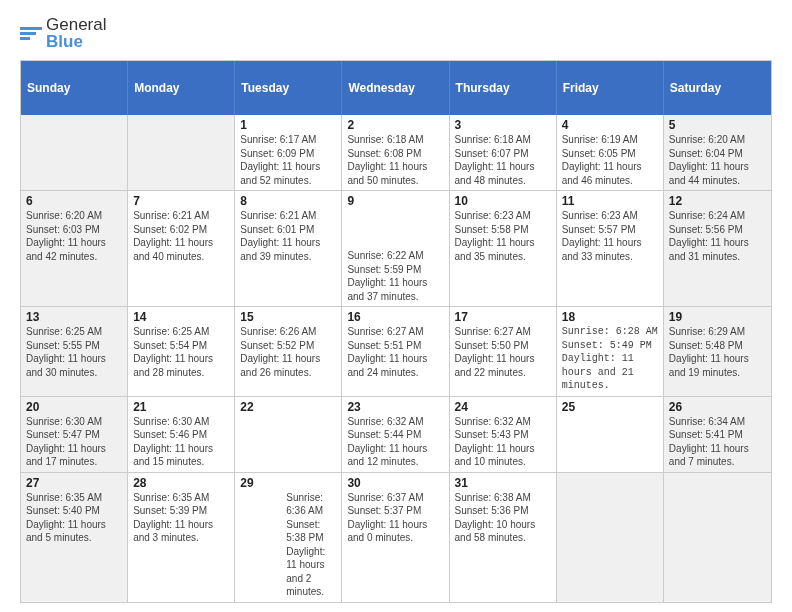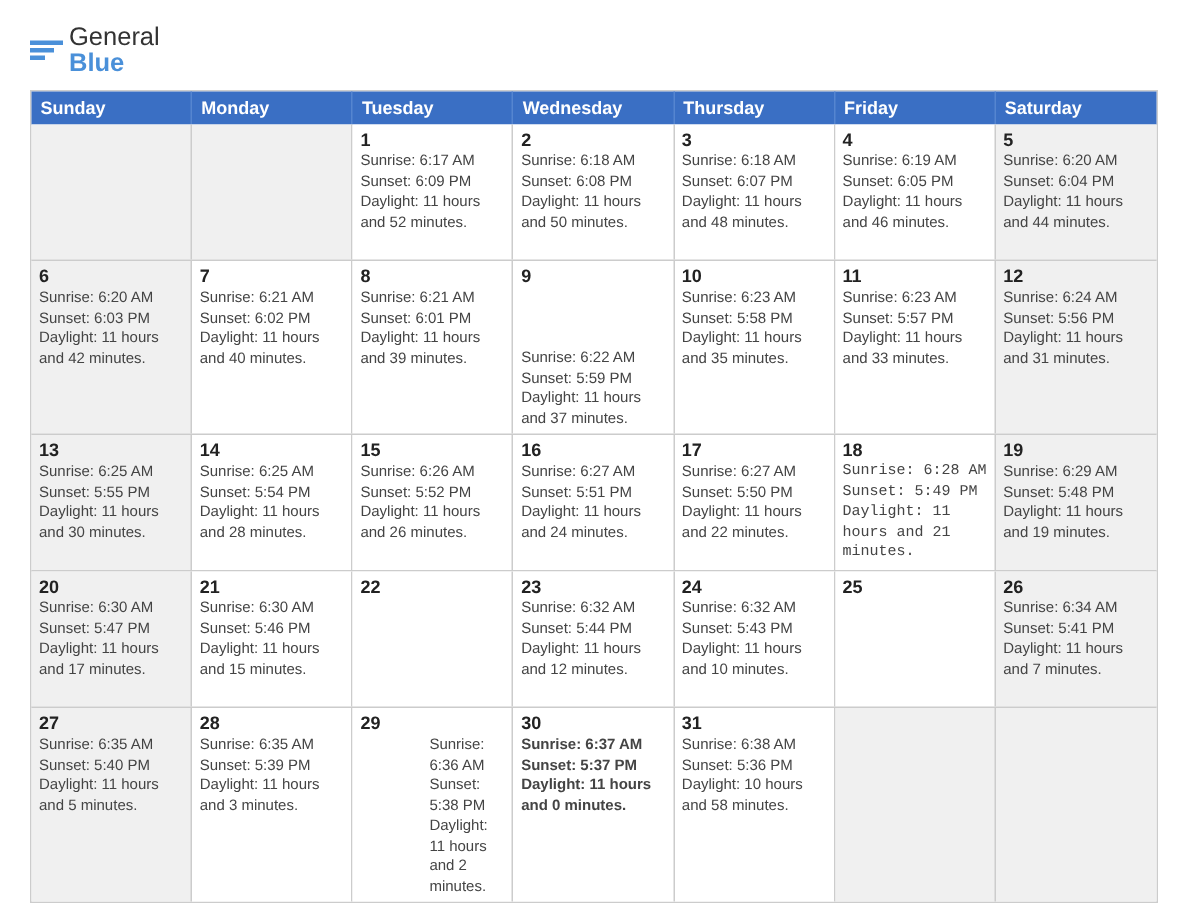--- a/index.html
+++ b/index.html
@@ -43,21 +43,21 @@
     }
     .cal-header {
       display: grid;
       grid-template-columns: repeat(7, 1fr);
       background: #3a6fc4;
     }
     .cal-header-cell {
       color: #fff;
       font-size: 12px;
       font-weight: bold;
-      padding: 4px 6px;
+      padding: 20px 6px;
       text-align: left;
       border-right: 1px solid #5585d0;
     }
     .cal-header-cell:last-child { border-right: none; }
     .cal-body {
       display: flex;
       flex-direction: column;
       flex: 1;
     }
     .cal-row {
@@ -316,21 +316,21 @@
 Daylight: 11 hours and 3 minutes.</div>
           </div>
           <div class="cal-cell">
             <div class="day-num">29</div>
             <div class="cell-text" style="white-space: pre-line; margin-left: 46px;">Sunrise: 6:36 AM
 Sunset: 5:38 PM
 Daylight: 11 hours and 2 minutes.</div>
           </div>
           <div class="cal-cell">
             <div class="day-num">30</div>
-            <div class="cell-text" style="white-space: pre-line; font-weight: bold;">Sunrise: 6:37 AM
+            <div class="cell-text" style="white-space: pre-line;">Sunrise: 6:37 AM
 Sunset: 5:37 PM
 Daylight: 11 hours and 0 minutes.</div>
           </div>
           <div class="cal-cell">
             <div class="day-num">31</div>
             <div class="cell-text" style="white-space: pre-line;">Sunrise: 6:38 AM
 Sunset: 5:36 PM
 Daylight: 10 hours and 58 minutes.</div>
           </div>
           <div class="cal-cell shaded empty"></div>

